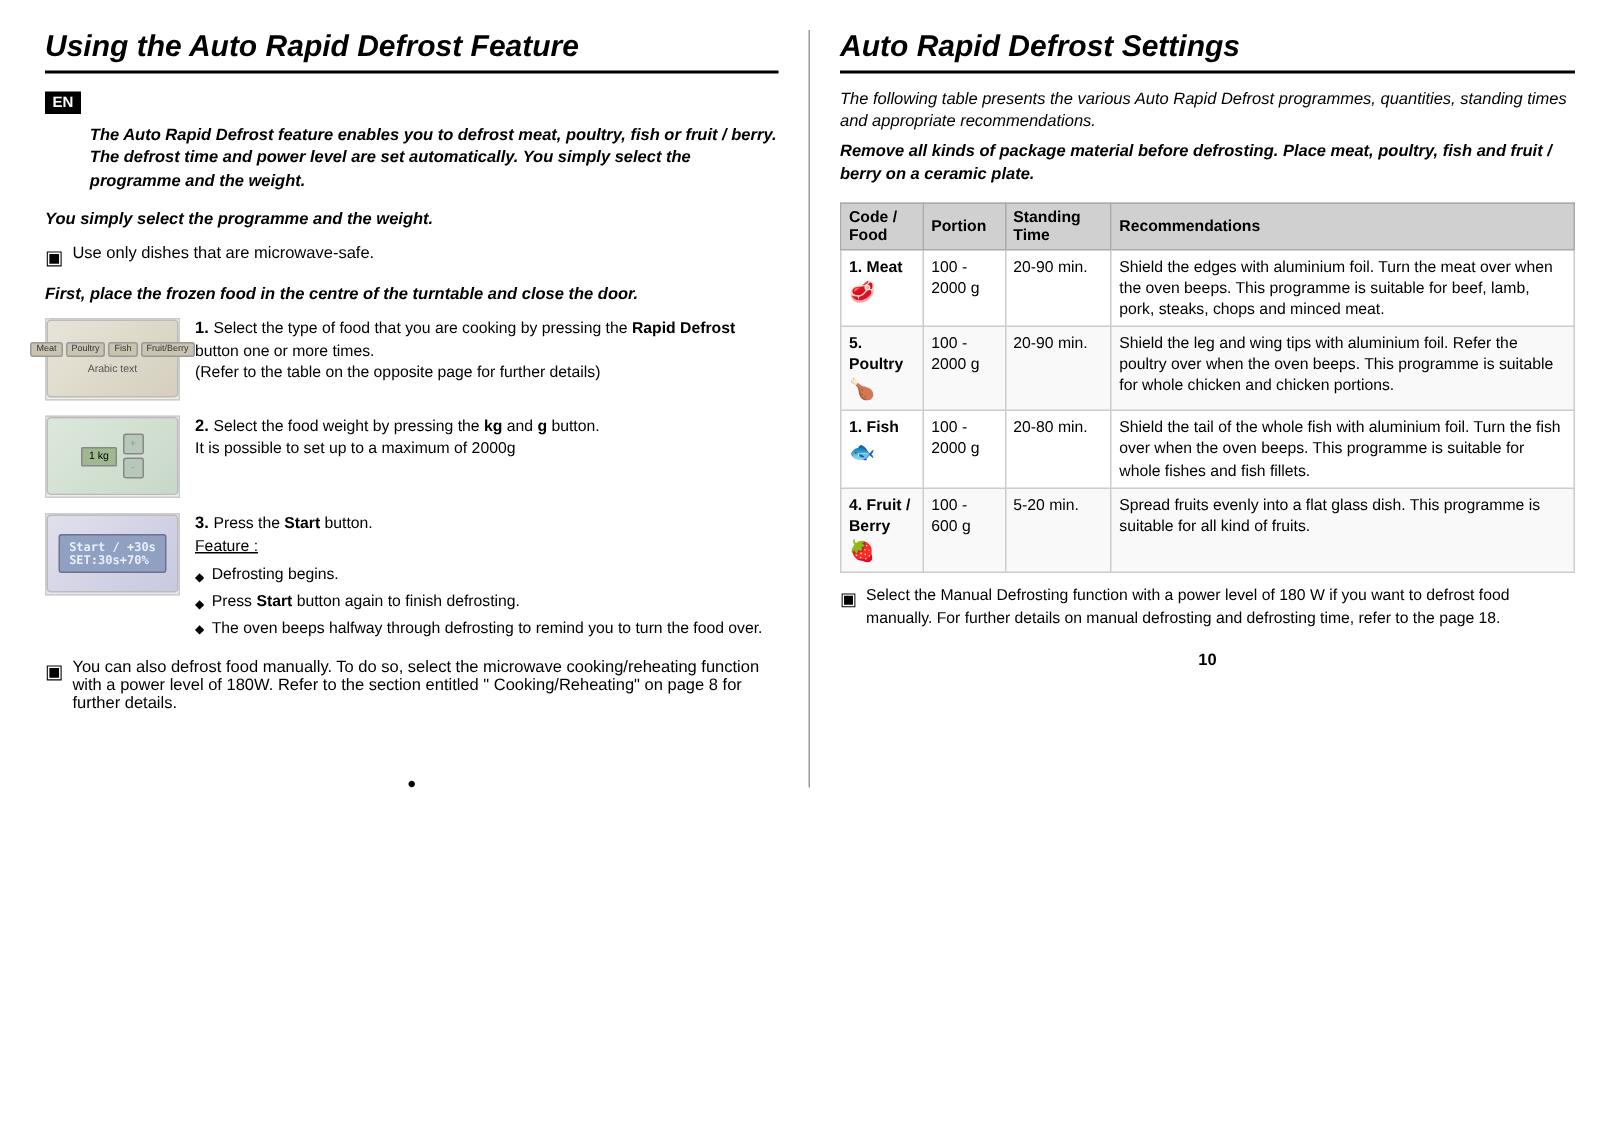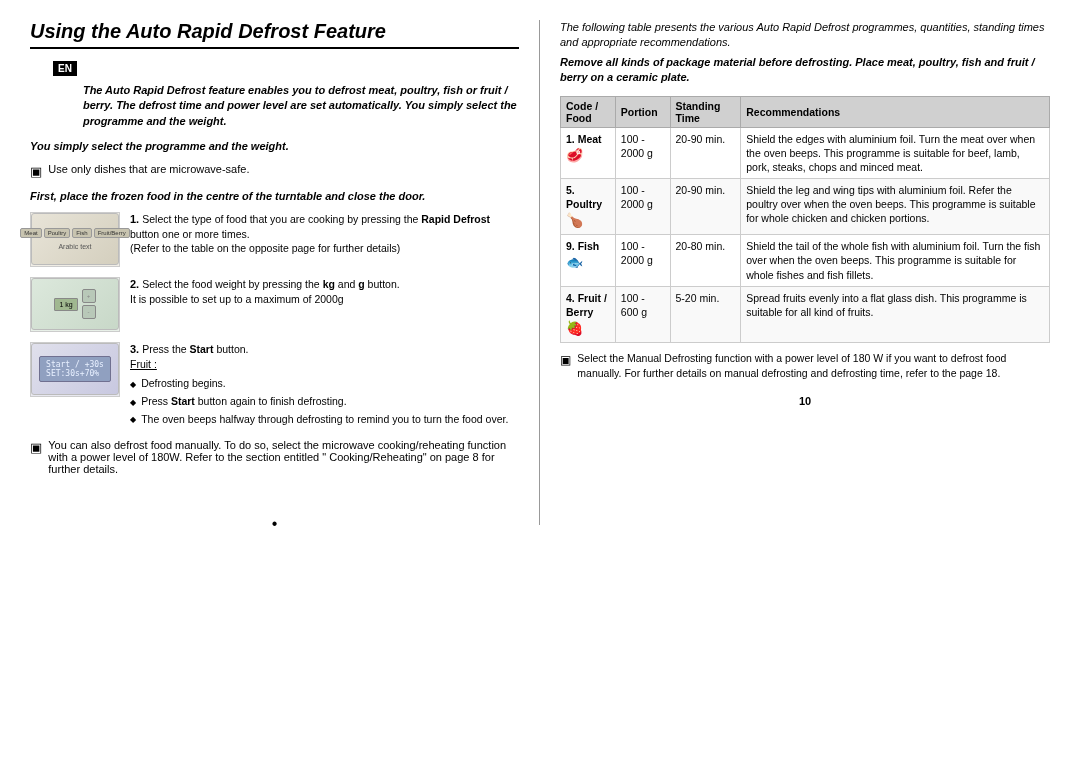--- a/index.html
+++ b/index.html
@@ -39,21 +39,20 @@
     .en-badge {
       background: #000;
       color: #fff;
       font-size: 10px;
       font-weight: bold;
       padding: 2px 5px;
       display: inline-block;
       margin-right: 6px;
       vertical-align: top;
       margin-top: 2px;
-      margin-left: 23px;
     }
     .intro-block {
       display: flex;
       align-items: flex-start;
       margin-bottom: 10px;
     }
     .intro-text {
       font-weight: bold;
       font-style: italic;
       font-size: 11px;
@@ -96,20 +95,21 @@
       flex-shrink: 0;
     }
     .step-img-1 {
       background: #f0ede5;
     }
     .step-img-2 {
       background: #e8f0e8;
     }
     .step-img-3 {
       background: #e8e8f0;
+      font-weight: bold;
     }
     .step-content {
       flex: 1;
     }
     .step-num {
       font-weight: bold;
       font-size: 11px;
     }
     .step-text {
       font-size: 10.5px;
@@ -339,21 +339,21 @@
 
     <div class="step-block">
       <div class="step-image step-img-3">
         <div class="microwave-panel-3">
           <div class="display-text">Start / +30s<br>SET:30s+70%</div>
         </div>
       </div>
       <div class="step-content">
         <span class="step-num">3.</span>
         <span class="step-text">Press the <span class="bold">Start</span> button.</span><br>
-        <span class="step-text underline">Fruit :</span>
+        <span class="step-text underline">Feature :</span>
         <ul class="bullet-list">
           <li>
               <span>Defrosting begins.</span>
             </li>
           <li>
             <span>Press <span class="bold">Start</span> button again to finish defrosting.</span>
           </li>
           <li>
               <span>The oven beeps halfway through defrosting to remind you to turn the food over.</span>
             </li>
@@ -363,20 +363,21 @@
 
     <div class="note-row">
       <span class="note-icon">▣</span>
       <span>You can also defrost food manually. To do so, select the microwave cooking/reheating function with a power level of 180W. Refer to the section entitled " Cooking/Reheating" on page 8 for further details.</span>
     </div>
 
     <div class="center-dot">•</div>
   </div>
 
   <div class="right-col">
+    <div class="section-title">Auto Rapid Defrost Settings</div>
 
     <div class="right-intro">The following table presents the various Auto Rapid Defrost programmes, quantities, standing times and appropriate recommendations.</div>
     <div class="right-warning">Remove all kinds of package material before defrosting. Place meat, poultry, fish and fruit / berry on a ceramic plate.</div>
 
     <table class="defrost-table">
       <thead>
         <tr>
           <th>Code / Food</th>
           <th>Portion</th>
           <th style="min-width:65px;">
@@ -399,21 +400,21 @@
           <td>
             <span class="food-code">5. Poultry</span><br>
             <span class="food-icon">🍗</span>
           </td>
           <td>100 - 2000 g</td>
           <td>20-90 min.</td>
           <td>Shield the leg and wing tips with aluminium foil. Refer the poultry over when the oven beeps. This programme is suitable for whole chicken and chicken portions.</td>
         </tr>
         <tr>
           <td>
-            <span class="food-code">9. Fish</span><br>
+            <span class="food-code">1. Fish</span><br>
             <span class="food-icon">🐟</span>
           </td>
           <td>100 - 2000 g</td>
           <td>20-80 min.</td>
           <td>Shield the tail of the whole fish with aluminium foil. Turn the fish over when the oven beeps. This programme is suitable for whole fishes and fish fillets.</td>
         </tr>
         <tr class="row-bg">
           <td>
             <span class="food-code">4. Fruit /<br>Berry</span><br>
             <span class="food-icon">🍓</span>

